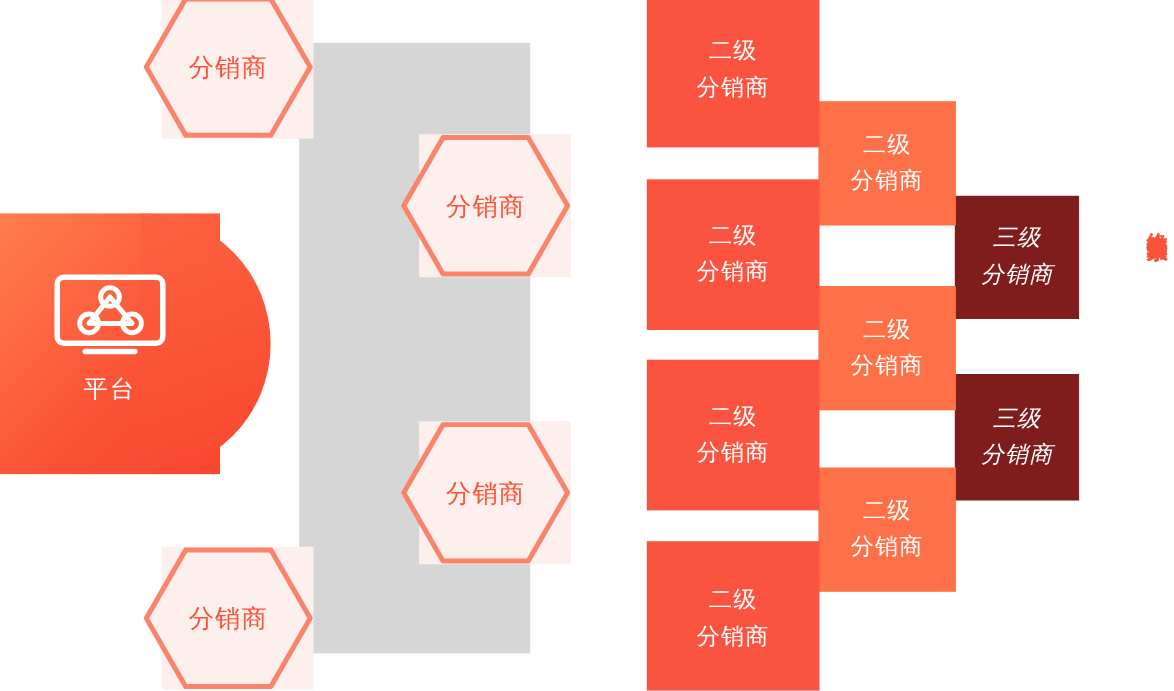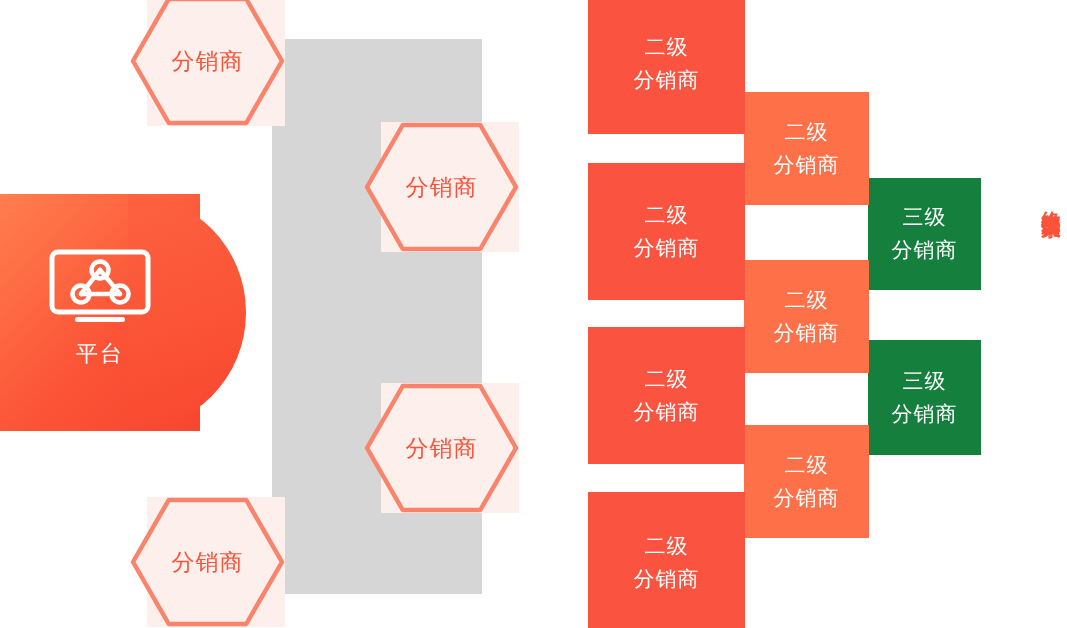--- a/index.html
+++ b/index.html
@@ -112,21 +112,21 @@
     justify-content: center;
     color: #ffffff;
     font-size: 21px;
     line-height: 1.55;
     letter-spacing: 1px;
     box-sizing: border-box;
   }
   .level-card .ln { display: block; }
   .lvl2-a { background: #fa5440; }
   .lvl2-b { background: #fd7048; }
-  .lvl3   { background: #15803d; }
+  .lvl3   { background: #7f1d1d; font-style: italic; }
 
   
   .vertical-caption {
     position: absolute;
     left: 1040px;
     top: 196px;
     width: 26px;
     color: #f9533a;
     font-size: 19px;
     font-weight: bold;

